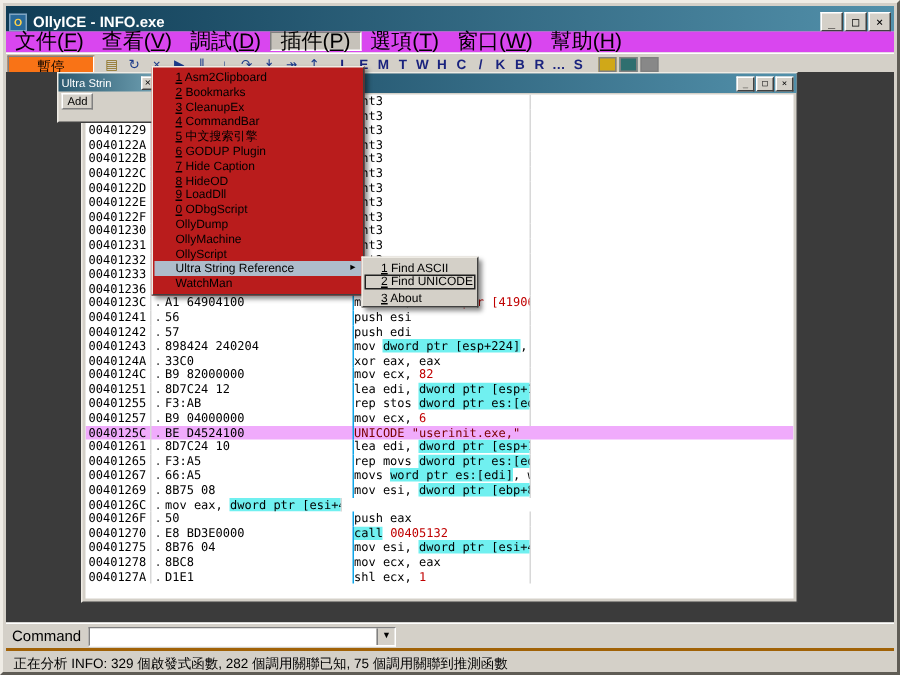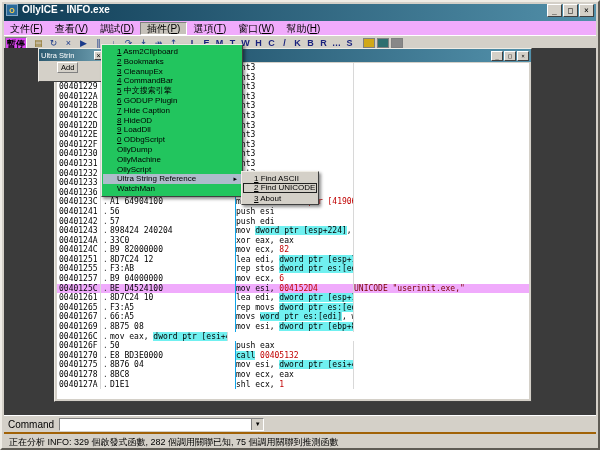--- a/index.html
+++ b/index.html
@@ -1,29 +1,29 @@
 <!DOCTYPE html>
 <html><head>
 <meta charset="utf-8">
 <style>
   *{margin:0;padding:0;box-sizing:border-box}
   html,body{width:600px;height:450px;background:#3b3b3b;font-family:"Liberation Sans",sans-serif}
   #app{position:relative;width:600px;height:450px;background:#d4d0c8;border:2px solid;border-color:#efece5 #5f5c55 #5f5c55 #efece5;overflow:hidden}
 
-  .titlebar{position:absolute;left:2px;top:2px;right:2px;height:17px;display:flex;align-items:flex-start;padding:0 2px;color:#fff;background:linear-gradient(90deg,#0f3c55,#5290aa)}
+  .titlebar{position:absolute;left:2px;top:2px;right:2px;height:17px;display:flex;align-items:flex-end;padding:0 2px;color:#fff;background:linear-gradient(90deg,#0f3c55,#5290aa)}
   .app-icon{width:12px;height:12px;margin-right:4px;background:#2a6a9a;border:1px solid rgba(255,255,255,.4);color:#ffd24a;font-size:7px;font-weight:bold;display:flex;align-items:center;justify-content:center}
   .title-text{font-size:10px;font-weight:bold;flex:1;white-space:nowrap;overflow:hidden}
   .winbtn{width:15px;height:13px;margin-left:1px;background:#d4d0c8;border:1px solid;border-color:#fff #404040 #404040 #fff;color:#000;font-size:8px;line-height:11px;text-align:center;font-family:"DejaVu Sans Mono",monospace}
 
-  .menubar{position:absolute;left:2px;top:19px;right:2px;height:14px;display:flex;align-items:flex-end;font-size:10px;background:#f0abfc}
+  .menubar{position:absolute;left:2px;top:19px;right:2px;height:14px;display:flex;align-items:flex-start;font-size:14px;background:#d946ef}
   .menu-item{padding:0 6px;height:13px;line-height:13px;white-space:nowrap}
   .menu-item.active{background:#c6c2ba;border:1px solid;border-color:#808080 #fff #fff #808080;line-height:11px}
 
   .toolbar{position:absolute;left:2px;top:33px;right:2px;height:15px;display:flex;align-items:center;background:#d4d0c8;border-top:1px solid #fff}
-  .state-label{height:13px;line-height:12px;padding:0 1px;margin:0 4px 0 1px;background:#d946ef;border:1px solid;border-color:#808080 #fff #fff #808080;font-size:9px;font-weight:bold;color:#000;white-space:nowrap}
+  .state-label{height:13px;line-height:12px;padding:0 19px;margin:0 4px 0 1px;background:#f97316;border:1px solid;border-color:#808080 #fff #fff #808080;font-size:9px;font-weight:normal;color:#000;white-space:nowrap}
   .tbtn{width:15px;height:13px;text-align:center;line-height:12px;font-size:9px;background:#d4d0c8}
   .letter-btn{width:13px;color:#1a237e;font-weight:bold}
   .tsep{width:6px}
   .blockbtn{width:12px;height:10px;margin:0 1px;border:1px solid #808080}
 
   .mdi{position:absolute;left:2px;top:46px;right:2px;height:367px;background:#3b3b3b;overflow:hidden}
 
   .cpu{position:absolute;left:50px;top:0;width:478px;height:354px;background:#d4d0c8;border:1px solid;border-color:#efece5 #404040 #404040 #efece5;z-index:1}
   .cpu-titlebar{height:13px;display:flex;align-items:center;padding:0 2px;color:#fff;background:linear-gradient(90deg,#0f3c55,#5290aa)}
   .cpu-title{font-size:8px;font-weight:bold;flex:1;white-space:nowrap;overflow:hidden}
@@ -36,24 +36,24 @@
   .c-bytes{width:126px;border-right:1px solid #0ea5e9;overflow:hidden;white-space:pre}
   .c-dis{width:118px;border-right:1px solid #d8d8d8;overflow:hidden;white-space:pre}
   .c-com{flex:1;overflow:hidden;white-space:pre;color:#7a0000}
   .s-r{color:#c00000}
   .s-c{background:#70f0f0;color:#000}
 
   .ultra{position:absolute;left:34px;top:0;width:68px;height:34px;background:#d4d0c8;border:1px solid;border-color:#efece5 #404040 #404040 #efece5;z-index:2}
   .ultra-titlebar{height:12px;display:flex;align-items:center;padding:0 2px;color:#fff;background:linear-gradient(90deg,#2c5a70,#6fa0b2)}
   .ultra-title{font-size:7.5px;font-weight:normal;flex:1;white-space:nowrap;overflow:hidden}
   .ultra-close{width:9px;height:9px;flex:none;background:#d4d0c8;border:1px solid;border-color:#fff #404040 #404040 #fff;color:#000;font-size:7px;line-height:7px;text-align:center}
-  .ultra-body{height:19px;padding:1px 18px;font-size:7.5px}
+  .ultra-body{height:19px;padding:1px 2px;font-size:7.5px}
   .ultra-colhdr{display:inline-block;padding:0 3px;background:#d4d0c8;border:1px solid;border-color:#fff #808080 #808080 #fff}
 
-  .plugin-menu{position:absolute;left:99px;top:42px;width:142px;padding:2px 1px;background:#22c55e;border:1px solid;border-color:#efece5 #404040 #404040 #efece5;box-shadow:2px 2px 3px rgba(0,0,0,.45);z-index:10}
+  .plugin-menu{position:absolute;left:99px;top:42px;width:142px;padding:2px 1px;background:#b91c1c;border:1px solid;border-color:#efece5 #404040 #404040 #efece5;box-shadow:2px 2px 3px rgba(0,0,0,.45);z-index:10}
   .pm-item{height:9.8px;line-height:9.8px;font-size:8px;padding-left:14px;position:relative;white-space:nowrap}
   .pm-item.sel{background:#aebccb}
   .pm-arrow{position:absolute;right:4px;top:0;font-size:7px}
   .submenu{position:absolute;left:239px;top:169px;width:78px;padding:1px;background:#d4d0c8;border:1px solid;border-color:#efece5 #404040 #404040 #efece5;box-shadow:2px 2px 3px rgba(0,0,0,.45);z-index:11}
   .sm-item{height:10px;line-height:10px;font-size:8px;padding-left:10px;white-space:nowrap;border:1px solid transparent}
   .sm-item.sel{border-color:#202020;line-height:8px}
 
   .commandbar{position:absolute;left:2px;top:413px;right:2px;height:17px;display:flex;align-items:center;gap:5px;padding:0 4px;font-size:10px;background:#d4d0c8;border-top:1px solid #fff}
   .combo{width:205px;height:13px;display:flex;background:#fff;border:1px solid;border-color:#808080 #fff #fff #808080}
   .combo input{flex:1;border:none;outline:none;background:#fff;font-size:9px;padding:0 2px;font-family:"DejaVu Sans Mono",monospace}
@@ -291,21 +291,20 @@
             <span class="c-addr">00401257</span>
             <span class="c-mark">.</span>
             <span class="c-bytes">B9 04000000</span>
             <span class="c-dis"><span class="s-p">mov ecx, </span><span class="s-r">6</span></span>
             <span class="c-com"></span>
           </div>
           <div class="drow sel">
             <span class="c-addr">0040125C</span>
             <span class="c-mark">.</span>
             <span class="c-bytes">BE D4524100</span>
-            <span class="c-dis"><span class="s-p">mov esi, </span><span class="s-r">004152D4</span></span>
             <span class="c-com">UNICODE "userinit.exe,"</span>
           </div>
           <div class="drow">
             <span class="c-addr">00401261</span>
             <span class="c-mark">.</span>
             <span class="c-bytes">8D7C24 10</span>
             <span class="c-dis"><span class="s-p">lea edi, </span><span class="s-c">dword ptr [esp+10]</span></span>
             <span class="c-com"></span>
           </div>
           <div class="drow">

